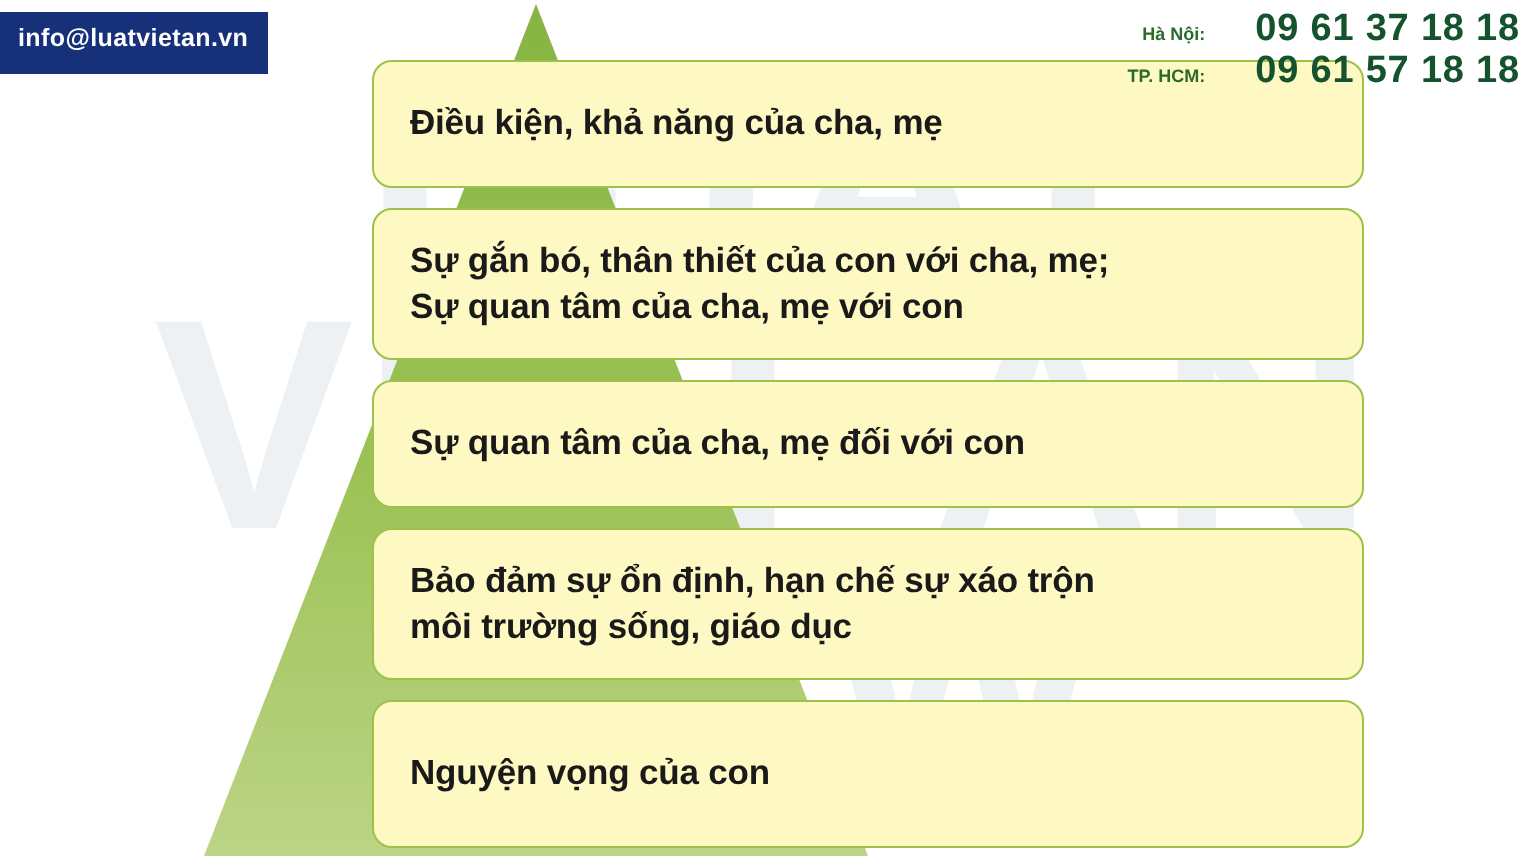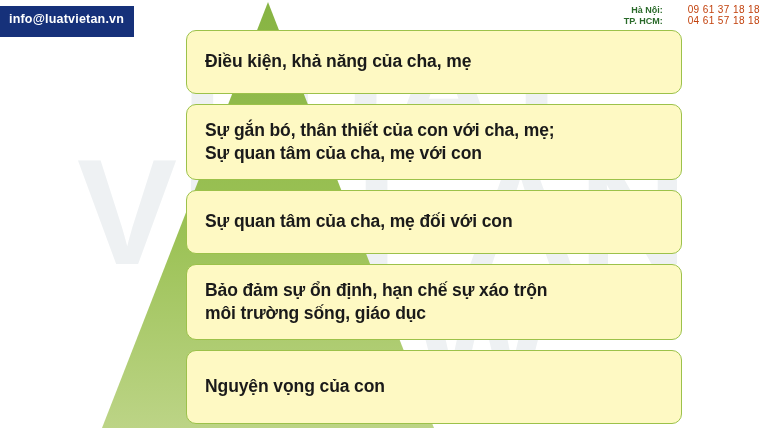--- a/index.html
+++ b/index.html
@@ -82,23 +82,23 @@
     white-space: nowrap;
     gap: 19px;
   }
   .phone-label {
     color: #2a6a2a;
     font-size: 9px;
     font-weight: bold;
     margin-right: 6px;
   }
   .phone-num {
-    color: #c2410c;
-    font-size: 10px;
-    font-weight: normal;
+    color: #14532d;
+    font-size: 19px;
+    font-weight: bold;
     letter-spacing: 0.4px;
   }
 
   
   .box {
     position: absolute;
     background: #fef9c3;
     border: 1.6px solid #9cc24a;
     border-radius: 10px;
     box-sizing: border-box;
@@ -143,21 +143,21 @@
 
   <div class="email-badge">info@luatvietan.vn</div>
 
   <div class="phones">
     <div class="phone-row">
       <span class="phone-label">Hà Nội:</span>
       <span class="phone-num">09 61 37 18 18</span>
     </div>
     <div class="phone-row">
       <span class="phone-label">TP. HCM:</span>
-      <span class="phone-num">04 61 57 18 18</span>
+      <span class="phone-num">09 61 57 18 18</span>
     </div>
   </div>
 
   <div class="box" id="box-0">
     <div class="box-text">Điều kiện, khả năng của cha, mẹ</div>
   </div>
 
   <div class="box" id="box-1">
     <div class="box-text">Sự gắn bó, thân thiết của con với cha, mẹ;
 Sự quan tâm của cha, mẹ với con</div>

